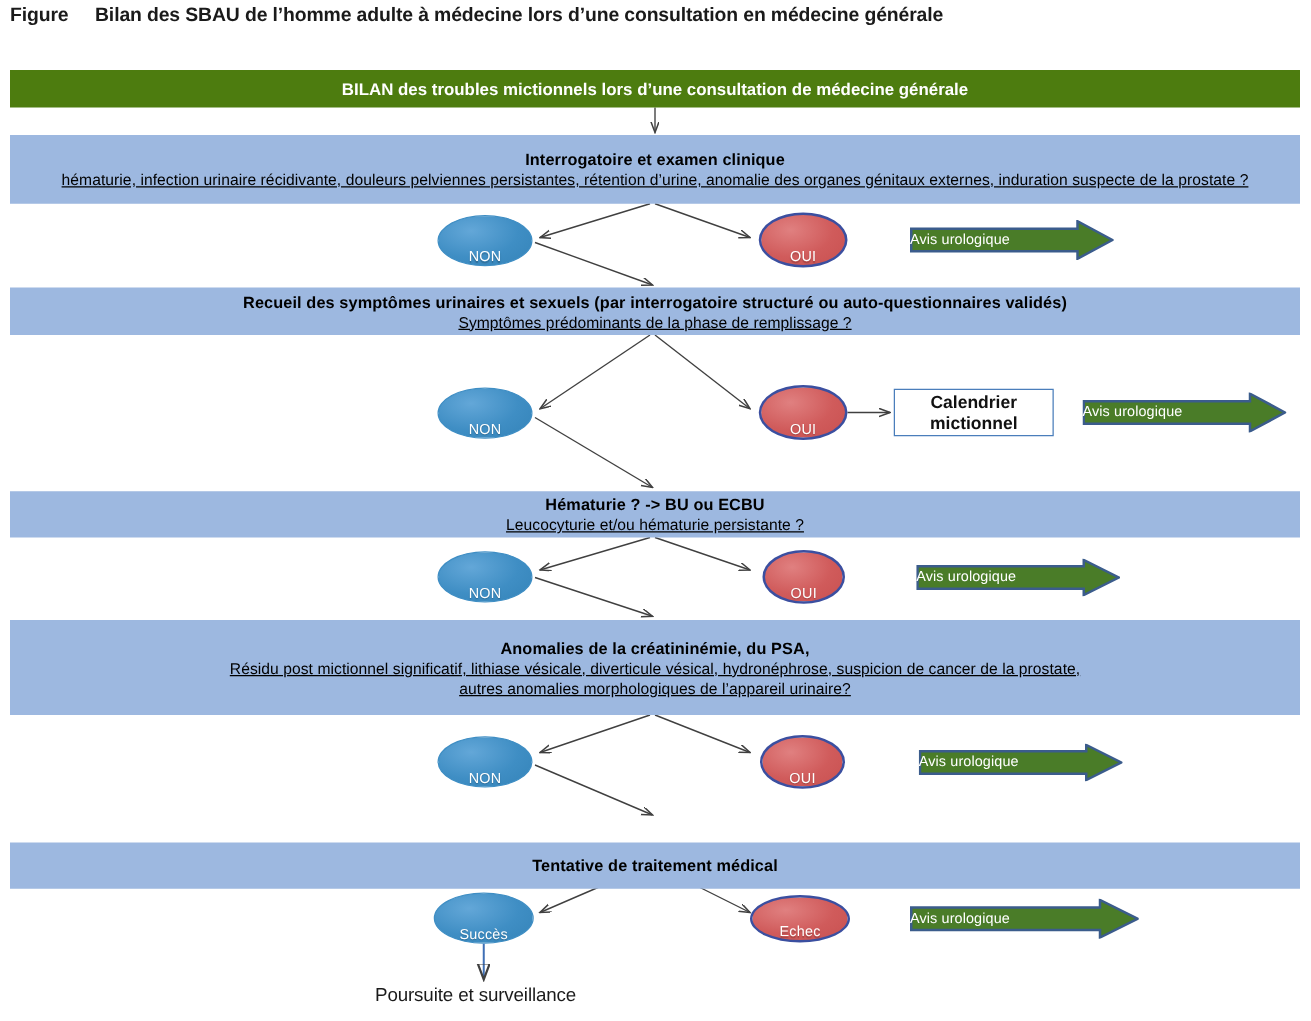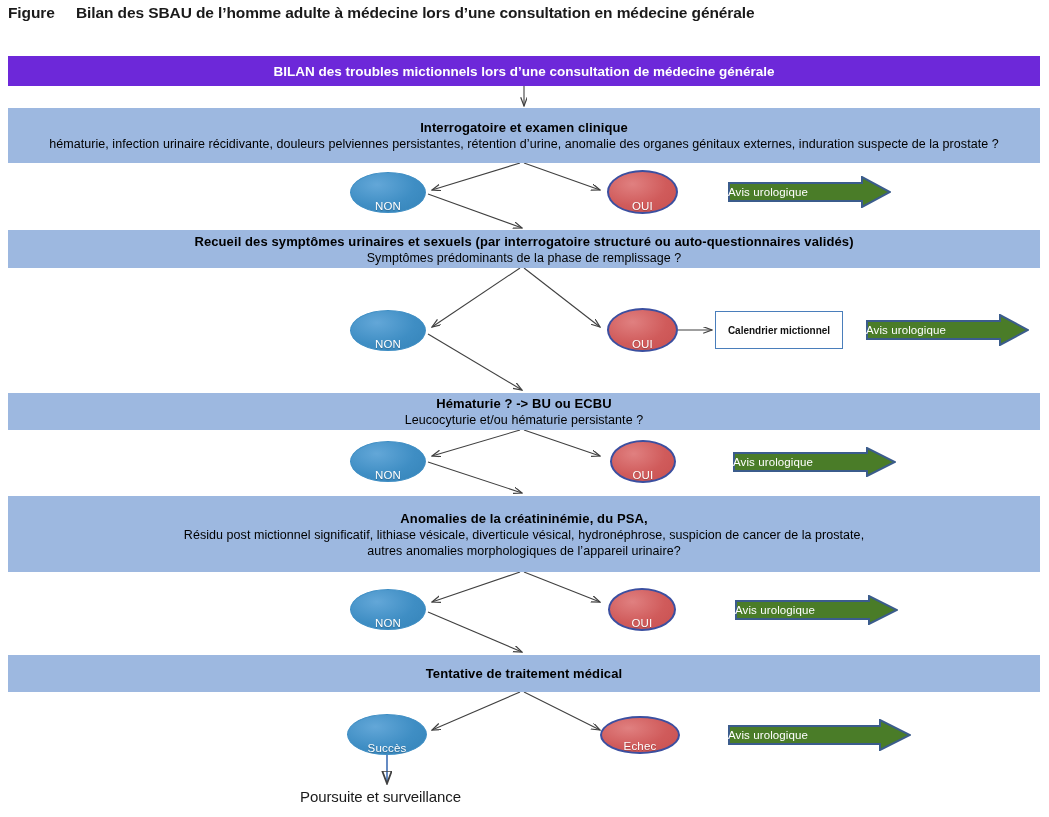--- a/index.html
+++ b/index.html
@@ -39,40 +39,41 @@
     left: 8px;
     width: 1032px;
     box-sizing: border-box;
     display: flex;
     flex-direction: column;
     align-items: center;
     justify-content: center;
     text-align: center;
   }
   .band-gray {
-    background: #6d28d9;
+    background: #4d7c0f;
     color: #ffffff;
     font-weight: bold;
     font-size: 13.5px;
   }
   .band-blue {
     background: #9db8e0;
     color: #000000;
   }
   .band-blue .ttl {
     font-weight: bold;
     font-size: 13px;
     line-height: 17px;
     letter-spacing: 0.1px;
   }
   .band-blue .sub {
     font-weight: normal;
     font-size: 12.5px;
     line-height: 16px;
     letter-spacing: 0.05px;
+    text-decoration: underline;
   }
 
   
   .node {
     position: absolute;
     box-sizing: border-box;
     display: flex;
     align-items: flex-end;
     justify-content: center;
     border-radius: 50%;
@@ -93,21 +94,21 @@
   
   .rect-box {
     position: absolute;
     box-sizing: border-box;
     background: #ffffff;
     border: 1px solid #4a7ebb;
     display: flex;
     align-items: center;
     justify-content: center;
     text-align: center;
-    font-size: 10px;
+    font-size: 14px;
     font-weight: bold;
     line-height: 17px;
     color: #111111;
   }
 
   
   .garrow { position: absolute; }
   .garrow svg { display: block; }
   .garrow .glabel {
     position: absolute;
@@ -272,21 +273,21 @@
     <span>OUI</span>
   </div>
 
   <div class="garrow" style="left:735px; top:595px; width:163px; height:30px;">
     <svg width="163" height="30" viewBox="0 0 163 30">
       <path d="M1,6 L134,6 L134,1 L162,15 L134,29 L134,24 L1,24 Z" fill="#4a7c28" stroke="#3b5c8c" stroke-width="2"></path>
     </svg>
     <div class="glabel">Avis urologique</div>
   </div>
 
-  <div class="band band-blue" style="top:655px; height:37px;">
+  <div class="band band-blue" style="top:674px; height:37px;">
     <div class="ttl">Tentative  de traitement  médical</div>
   </div>
 
   <div class="node node-no" style="left:347px; top:714px; width:80px; height:41px;">
     <span>Succès</span>
   </div>
 
   <div class="node node-yes" style="left:600px; top:716px; width:80px; height:38px;">
     <span>Echec</span>
   </div>

